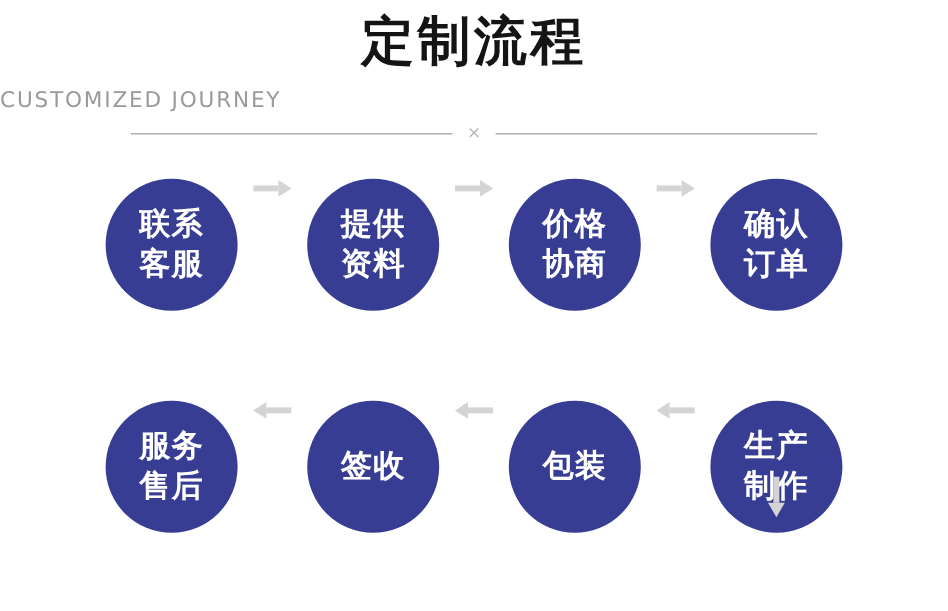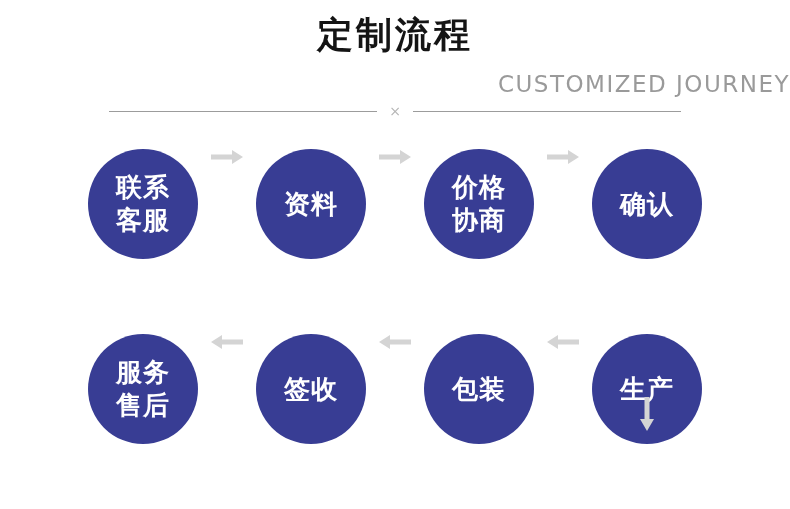--- a/index.html
+++ b/index.html
@@ -8,28 +8,28 @@
     background: #ffffff;
     font-family: "DejaVu Sans", "Liberation Sans", sans-serif;
     overflow: hidden;
   }
   .page { position: relative; width: 790px; height: 509px; }
 
   
   .title {
     margin: 0; padding-top: 2px;
     text-align: center;
-    font-size: 36px; line-height: 66px;
+    font-size: 44px; line-height: 66px;
     font-weight: 900; letter-spacing: 3px;
     color: var(--title, #141414);
   }
   .subtitle {
     margin-top: 6px;
-    text-align: right;
-    font-size: 23px; line-height: 20px;
+    text-align: left;
+    font-size: 18px; line-height: 20px;
     letter-spacing: 1.5px;
     color: var(--subtitle, #9a9a9a);
   }
   .divider {
     width: 572px; margin: 9px auto 0 auto;
     display: flex; align-items: center;
     height: 16px;
   }
   .divider .line {
     flex: 1; height: 0;
@@ -92,40 +92,42 @@
         <span>联系</span>
         <span>客服</span>
       </div>
       <div class="arrow-cell">
         <svg class="arrow-icon" width="32" height="16" viewBox="0 0 32 16">
           <rect x="0" y="5.5" width="21" height="5" fill="#d4d4d4"></rect>
           <polygon points="21,1 32,8 21,15" fill="#d4d4d4"></polygon>
         </svg>
       </div>
       <div class="step-circle">
+        <span>提供</span>
         <span>资料</span>
       </div>
       <div class="arrow-cell">
         <svg class="arrow-icon" width="32" height="16" viewBox="0 0 32 16">
           <rect x="0" y="5.5" width="21" height="5" fill="#d4d4d4"></rect>
           <polygon points="21,1 32,8 21,15" fill="#d4d4d4"></polygon>
         </svg>
       </div>
       <div class="step-circle">
         <span>价格</span>
         <span>协商</span>
       </div>
       <div class="arrow-cell">
         <svg class="arrow-icon" width="32" height="16" viewBox="0 0 32 16">
           <rect x="0" y="5.5" width="21" height="5" fill="#d4d4d4"></rect>
           <polygon points="21,1 32,8 21,15" fill="#d4d4d4"></polygon>
         </svg>
       </div>
       <div class="step-circle">
         <span>确认</span>
+        <span>订单</span>
       </div>
     </div>
 
     <div class="down-arrow-wrap">
       <svg class="arrow-icon" width="16" height="34" viewBox="0 0 16 34">
         <rect x="5.5" y="0" width="5" height="22" fill="#d4d4d4"></rect>
         <polygon points="1,22 15,22 8,34" fill="#d4d4d4"></polygon>
       </svg>
     </div>
 
@@ -153,17 +155,18 @@
         <span>包装</span>
       </div>
       <div class="arrow-cell">
         <svg class="arrow-icon" width="32" height="16" viewBox="0 0 32 16">
           <polygon points="11,1 0,8 11,15" fill="#d4d4d4"></polygon>
           <rect x="11" y="5.5" width="21" height="5" fill="#d4d4d4"></rect>
         </svg>
       </div>
       <div class="step-circle">
         <span>生产</span>
+        <span>制作</span>
       </div>
     </div>
 
   </div>
 </div>
 
 </body></html>

